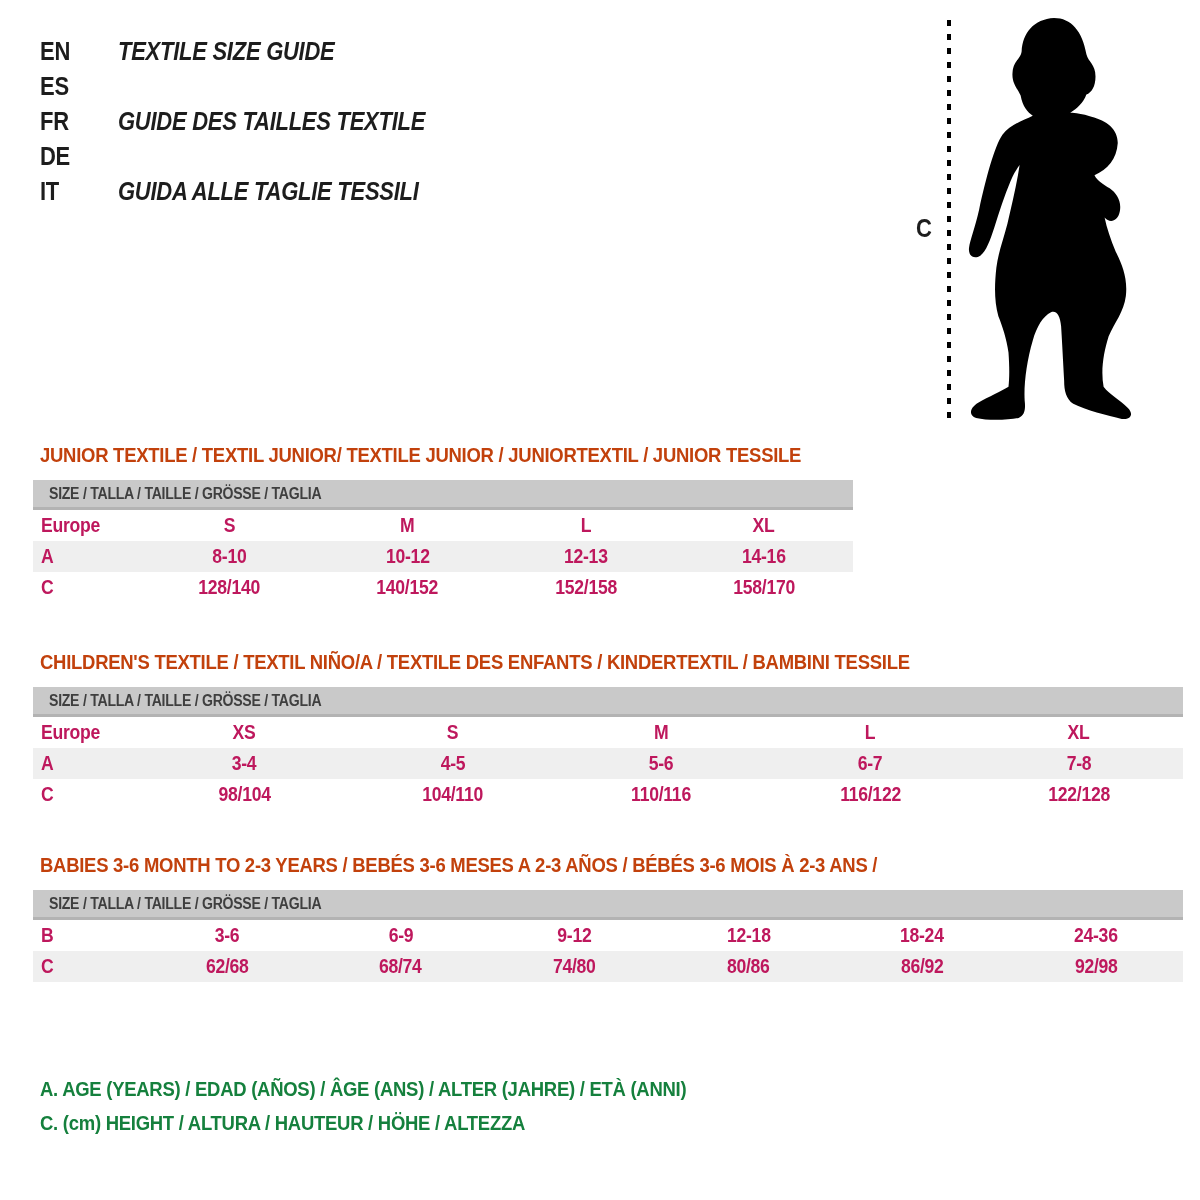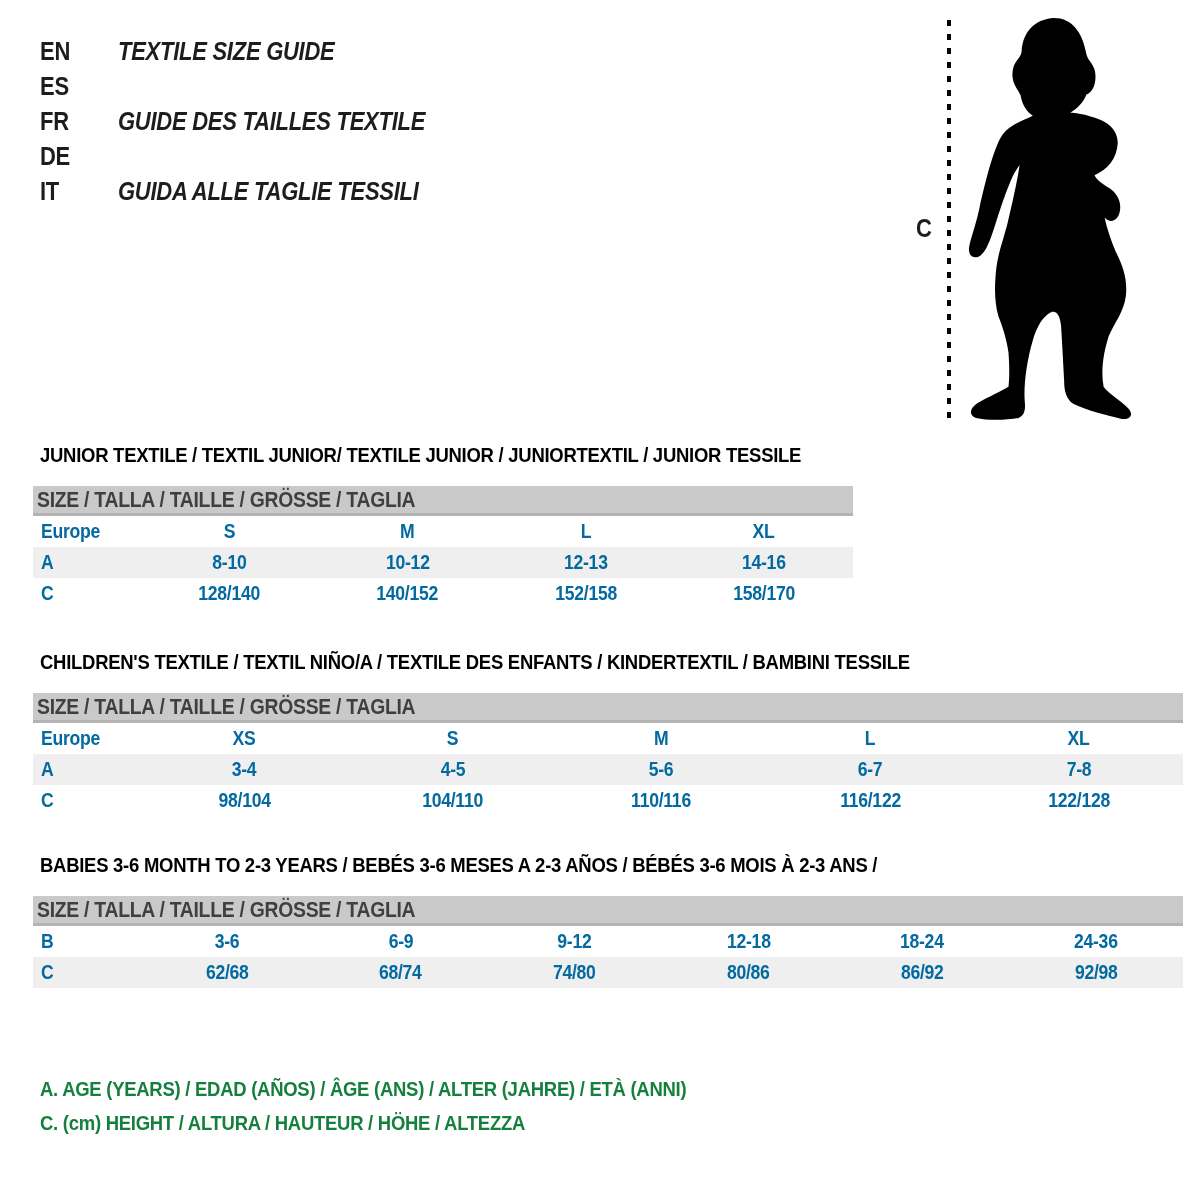--- a/index.html
+++ b/index.html
@@ -52,31 +52,31 @@
   .silhouette {
     position: absolute; left: 966px; top: 16px;
     width: 172px; height: 408px;
   }
 
   
   .section { position: absolute; }
   .section-junior   { left: 33px; top: 438px; width: 820px; }
   .section-children { left: 33px; top: 645px; width: 1150px; }
   .section-babies   { left: 33px; top: 848px; width: 1150px; }
-  .sec-title { font-size: 21px; line-height: 33px; padding-left: 7px; color: #000000; }
+  .sec-title { font-size: 21px; line-height: 33px; padding-left: 7px; color: #c2410c; }
   .hdr-bar {
-    margin-top: 15px;
+    margin-top: 9px;
     height: 27px; line-height: 27px;
     background: var(--bar-bg, #c9c9c9);
     border-bottom: 3px solid var(--bar-edge, #b3b3b3);
-    padding-left: 4px;
-    font-size: 22px;
+    padding-left: 16px;
+    font-size: 16px;
     color: var(--bar-text, #3f3f3f);
   }
-  .t-row { display: flex; height: 31px; align-items: center; font-size: 20px; color: #0369a1; }
+  .t-row { display: flex; height: 31px; align-items: center; font-size: 20px; color: #be185d; }
   .t-row.shaded { background: var(--shade, #efefef); }
   .t-row .lbl { width: 107px; padding-left: 8px; box-sizing: border-box; }
   .t-row .val { flex: 1; text-align: center; }
 
   
   .footnotes { position: absolute; left: 40px; top: 1072px; }
   .footnote { font-size: 21px; line-height: 34px; color: #15803d; }
 </style>
 </head>
 <body>

